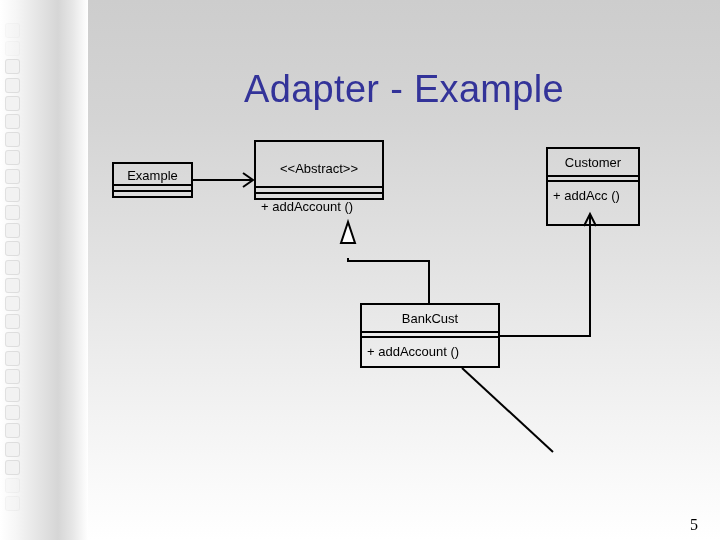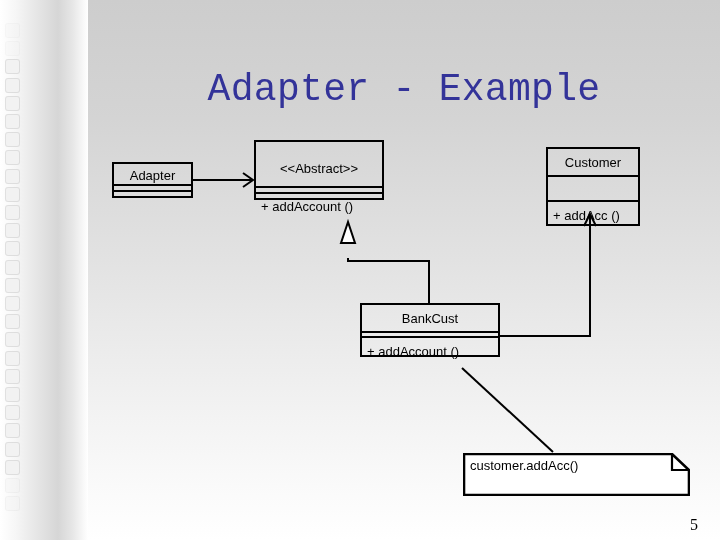--- a/index.html
+++ b/index.html
@@ -42,21 +42,21 @@
     background: #f2f2f2;
     box-shadow: 0 0 0 1px rgba(200,200,200,0.55);
   }
 
   
   .title {
     position: absolute;
     left: 88px; top: 68px;
     width: 632px;
     text-align: center;
-    font-family: Liberation Mono, monospace;
+    font-family: Liberation Sans, sans-serif;
     font-size: 38px;
     color: #333399;
     letter-spacing: 0.3px;
     white-space: nowrap;
   }
 
   
   .uml-box {
     position: absolute;
     box-sizing: border-box;
@@ -92,24 +92,24 @@
   
   #cust-box { left: 254px; top: 140px; width: 130px; height: 60px; }
   #cust-box .name { height: 44px; padding-top: 4px; }
   #cust-box .sep  { height: 6px; }
   #cust-box .ops  { height: 26px; line-height: 18px; padding-top: 4px; }
 
   
   #customer-box { left: 546px; top: 147px; width: 94px; height: 79px; }
   #customer-box .name { height: 26px; line-height: 22px; }
   #customer-box .sep  { height: 5px; }
-  #customer-box .ops  { height: 30px; line-height: 20px; padding-top: 4px; margin-top: 20px; }
-
-  
-  #bankcust-box { left: 360px; top: 303px; width: 140px; height: 54px; }
+  #customer-box .ops  { height: 30px; line-height: 20px; padding-top: 4px; }
+
+  
+  #bankcust-box { left: 360px; top: 303px; width: 140px; height: 65px; }
   #bankcust-box .name { height: 26px; line-height: 22px; }
   #bankcust-box .sep  { height: 5px; }
   #bankcust-box .ops  { height: 30px; line-height: 20px; padding-top: 4px; }
 
   
   #note-box {
     position: absolute;
     left: 463px; top: 453px;
     width: 227px; height: 43px;
   }
@@ -198,21 +198,21 @@
       <line x1="590" y1="336" x2="590" y2="216" stroke="#000" stroke-width="2"></line>
       <polyline points="584,226 590,214 596,226" fill="none" stroke="#000" stroke-width="2"></polyline>
     </g>
 
     <g>
       <line x1="462" y1="368" x2="553" y2="452" stroke="#000" stroke-width="2"></line>
     </g>
   </svg>
 
   <div class="uml-box" id="client-box">
-    <div class="uml-row name">Adapter</div>
+    <div class="uml-row name">Example</div>
     <div class="uml-row sep"></div>
     <div class="uml-row sep2"></div>
   </div>
 
   <div class="uml-box" id="cust-box">
     <div class="uml-row name">
       <div>&lt;&lt;Abstract&gt;&gt;</div>
     </div>
     <div class="uml-row sep"></div>
     <div class="uml-row ops">+ addAccount ()</div>
@@ -223,23 +223,16 @@
     <div class="uml-row sep"></div>
     <div class="uml-row ops">+ addAcc ()</div>
   </div>
 
   <div class="uml-box" id="bankcust-box">
     <div class="uml-row name">BankCust</div>
     <div class="uml-row sep"></div>
     <div class="uml-row ops">+ addAccount ()</div>
   </div>
 
-  <div id="note-box">
-    <svg id="note-shape" viewBox="0 0 227 43" preserveAspectRatio="none">
-      <path d="M1,1 L209,1 L226,17 L226,42 L1,42 Z" fill="#ffffff" stroke="#000000" stroke-width="2.6" vector-effect="non-scaling-stroke"></path>
-      <path d="M209,1 L209,17 L226,17" fill="none" stroke="#000000" stroke-width="2.2" vector-effect="non-scaling-stroke"></path>
-    </svg>
-    <div id="note-text">customer.addAcc()</div>
-  </div>
 
   <div class="page-num">5</div>
 
 </div>
 
 </body></html>

